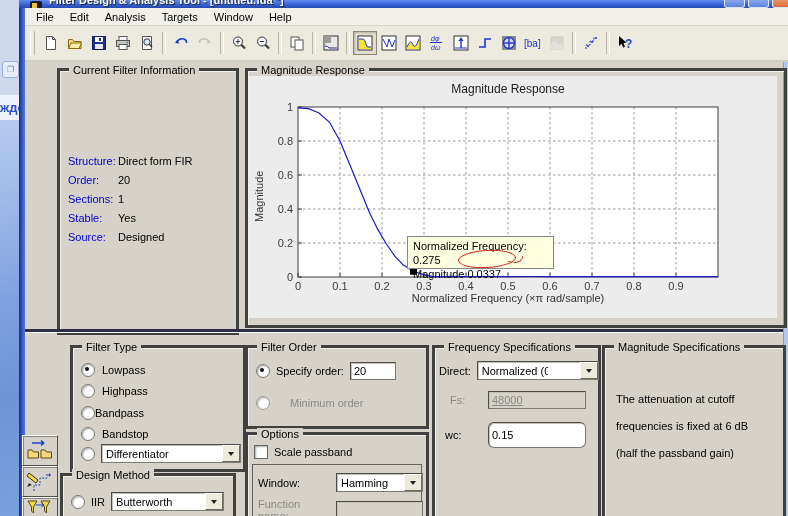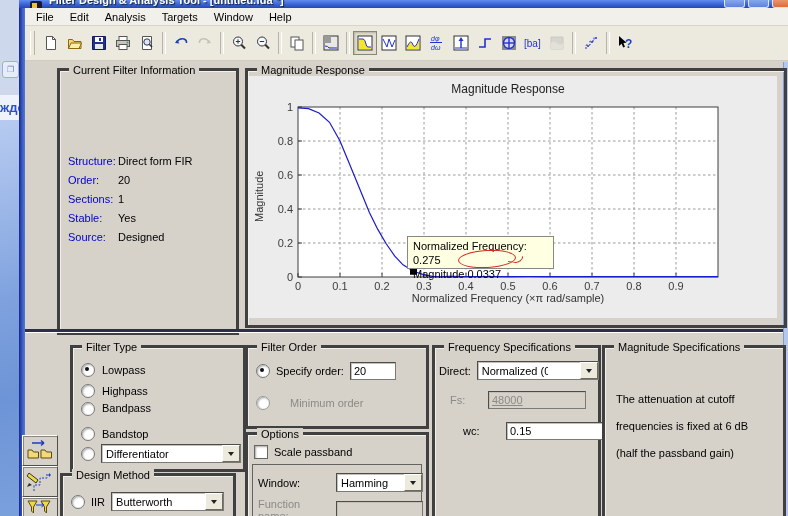--- a/index.html
+++ b/index.html
@@ -425,21 +425,21 @@
         <div style="height:21.5px;display:flex;align-items:center;gap:7px;">
           <span class="radio checked"></span>
           <span>Lowpass</span>
         </div>
 
         <div style="height:21.5px;display:flex;align-items:center;gap:7px;">
           <span class="radio"></span>
           <span>Highpass</span>
         </div>
 
-        <div style="height:21.5px;display:flex;gap:7px;">
+        <div style="height:21.5px;display:flex;align-items:center;gap:0;">
           <span class="radio"></span>
           <span>Bandpass</span>
         </div>
 
         <div style="height:21.5px;display:flex;align-items:center;gap:7px;">
           <span class="radio"></span>
           <span>Bandstop</span>
         </div>
 
     </div>
@@ -513,23 +513,23 @@
         <span class="val">Normalized (0 to 1)</span>
         <span class="btn">
             <span class="arrow-down"></span>
           </span>
       </span>
     </div>
     <div class="ctl-row" style="left:15px;top:43px;">
       <span class="gray-label" style="width:32px;">Fs:</span>
       <input class="edit disabled" style="width: 98px; height: 18px; text-decoration: underline;" value="48000">
     </div>
-    <div class="ctl-row" style="left:28px;top:74px;">
+    <div class="ctl-row" style="left:10px;top:74px;">
       <span style="width:37px;">wc:</span>
-      <input class="edit" style="width: 98px; height: 18px;" value="0.15">
+      <input class="edit" style="width: 98px; height: 26px; border-radius: 6px;" value="0.15">
     </div>
   </div>
 
   <div class="groupbox" style="left:602px;top:345px;width:178px;height:180px;">
     <span class="gb-label">Magnitude Specifications</span>
     <div style="position:absolute;left:11px;top:38px;">
       <div class="ms-line">The attenuation at cutoff</div>
         <div class="ms-line">frequencies is fixed at 6 dB</div>
         <div class="ms-line">(half the passband gain)</div>
     </div>

